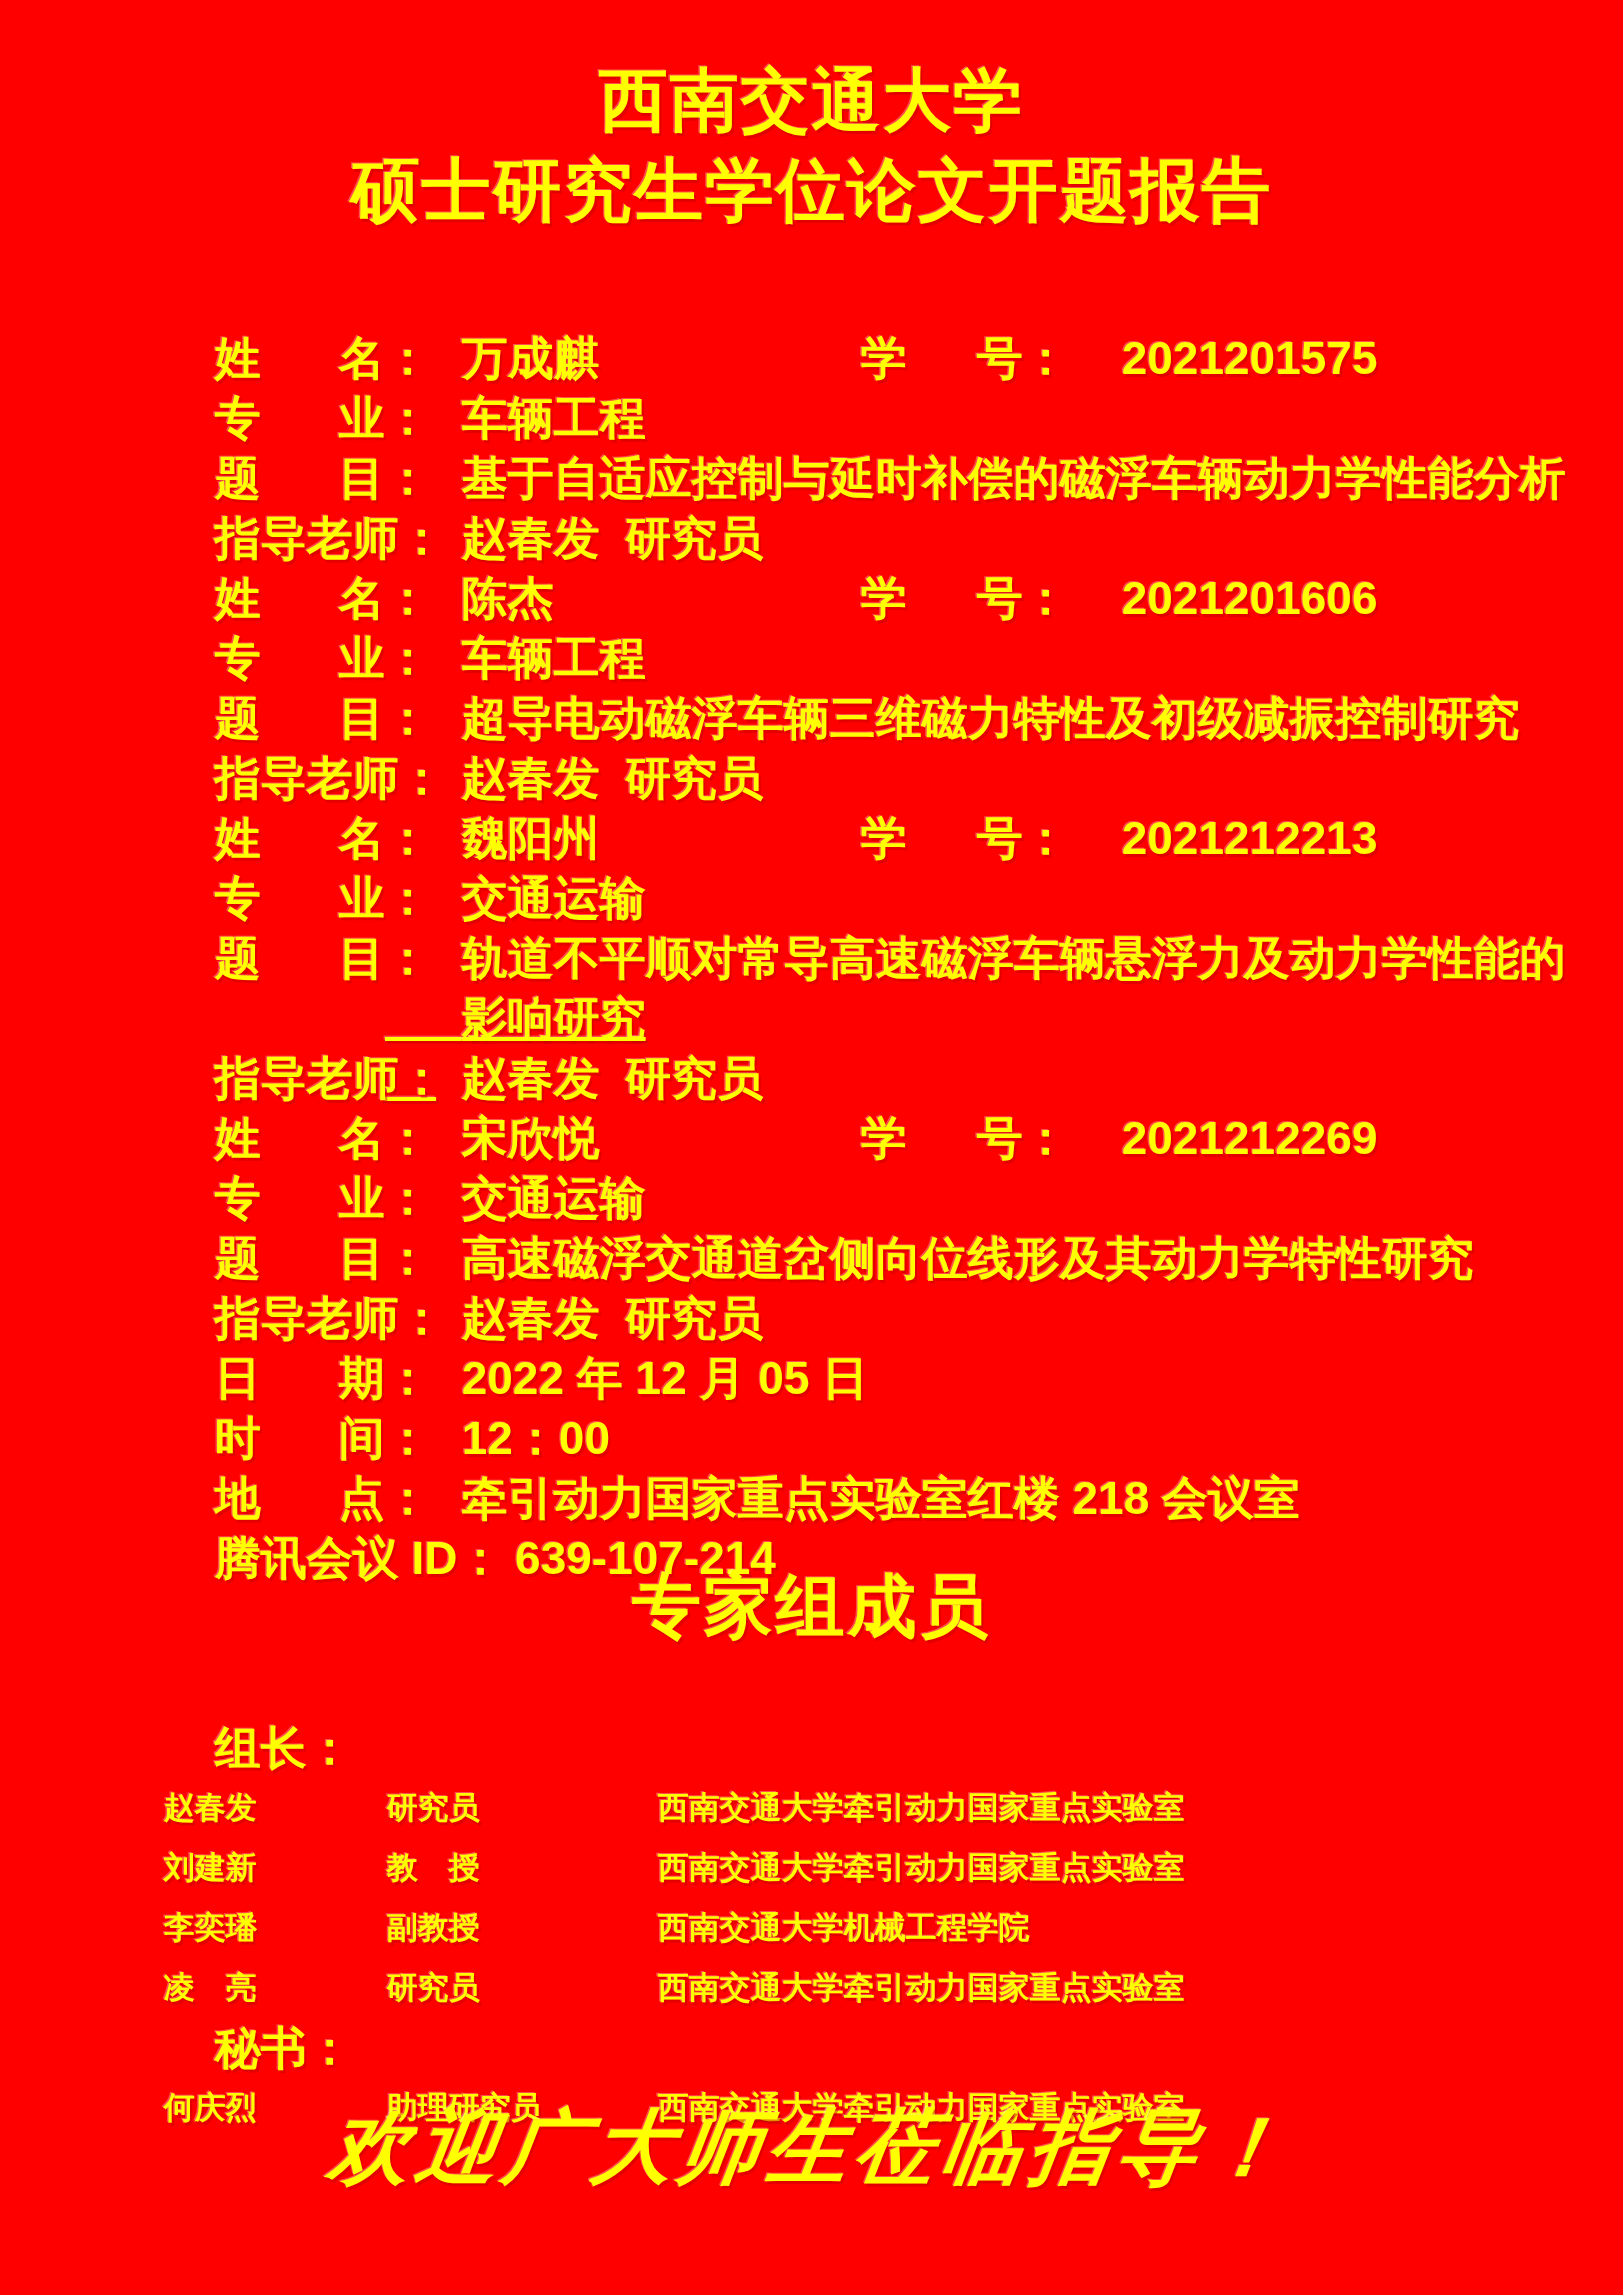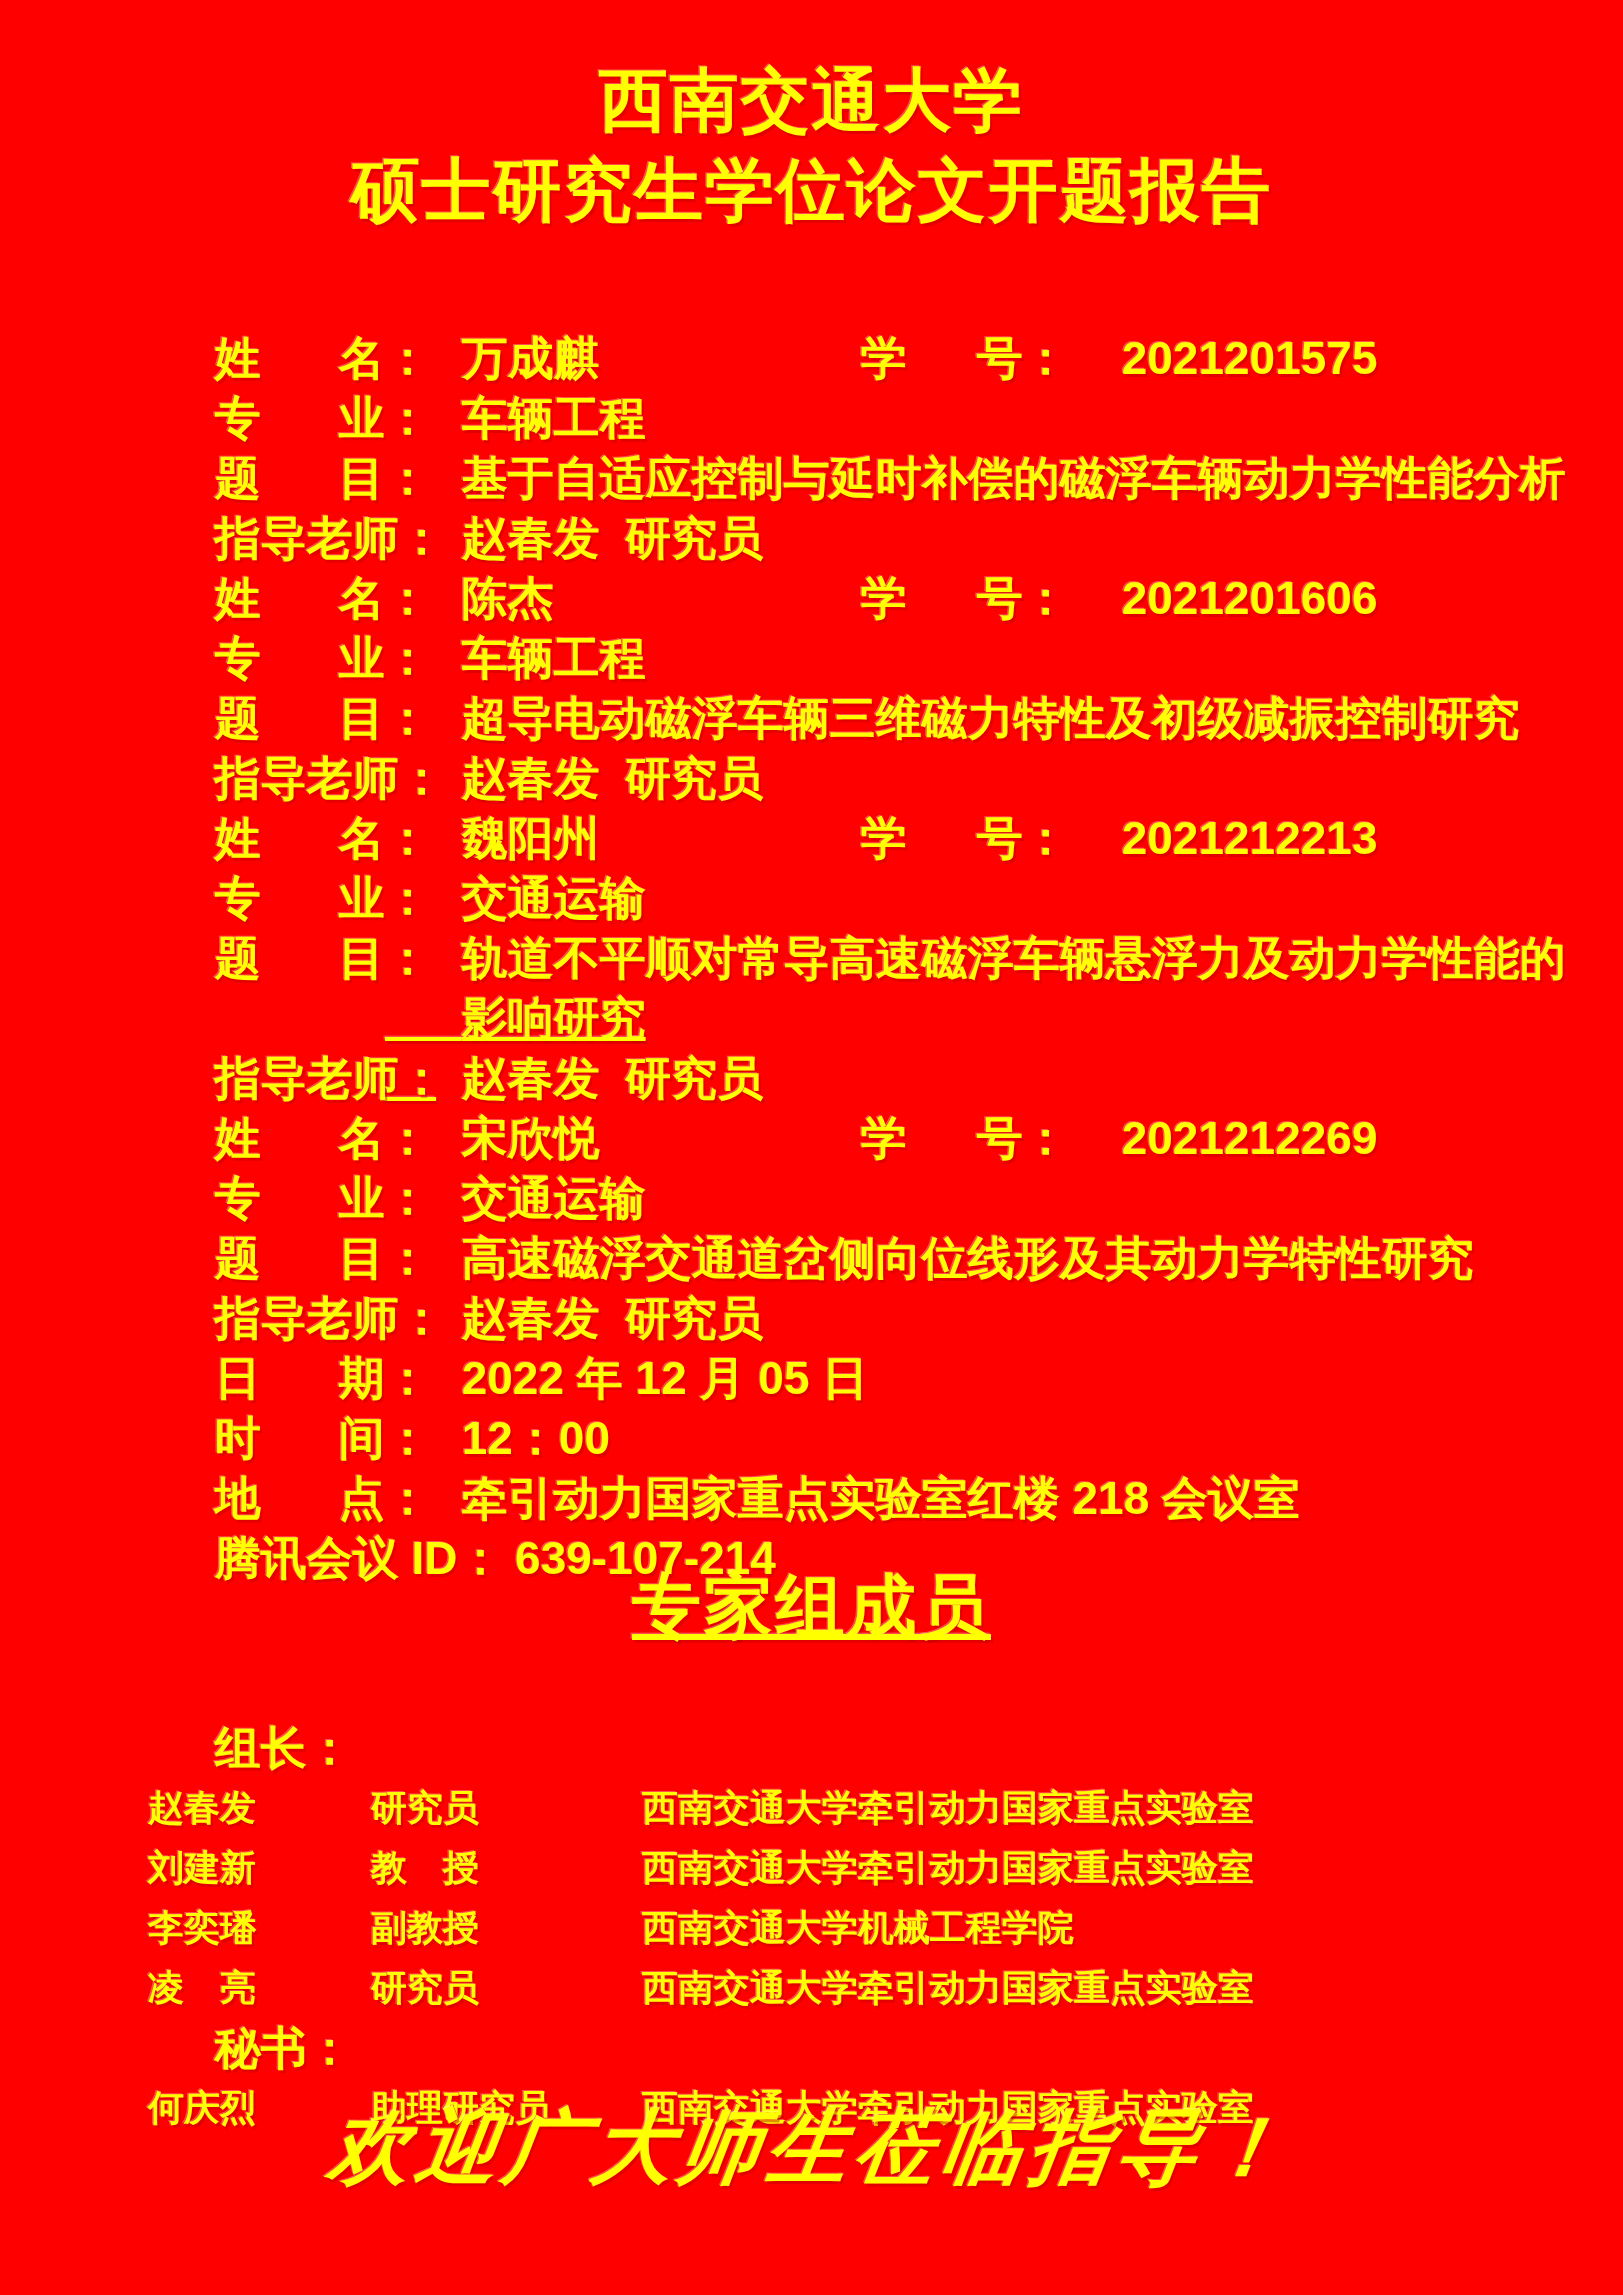--- a/index.html
+++ b/index.html
@@ -74,27 +74,26 @@
     margin-left: 11.6px;
   }
   
   .section-heading {
     margin-top: 35px;
     text-align: center;
     font-size: 69px;
     line-height: 88px;
     letter-spacing: 2.8px;
     margin-bottom: 7px;
-    text-decoration: underline;
   }
   .row-expert {
-    padding-left: 88px;
+    padding-left: 112px;
     height: 60px;
     line-height: 60px;
-    font-size: 36px;
+    font-size: 31px;
     white-space: pre;
   }
   .e-name {
     display: inline-block;
     width: 223px;
     vertical-align: top;
   }
   .e-title {
     display: inline-block;
     width: 271px;

